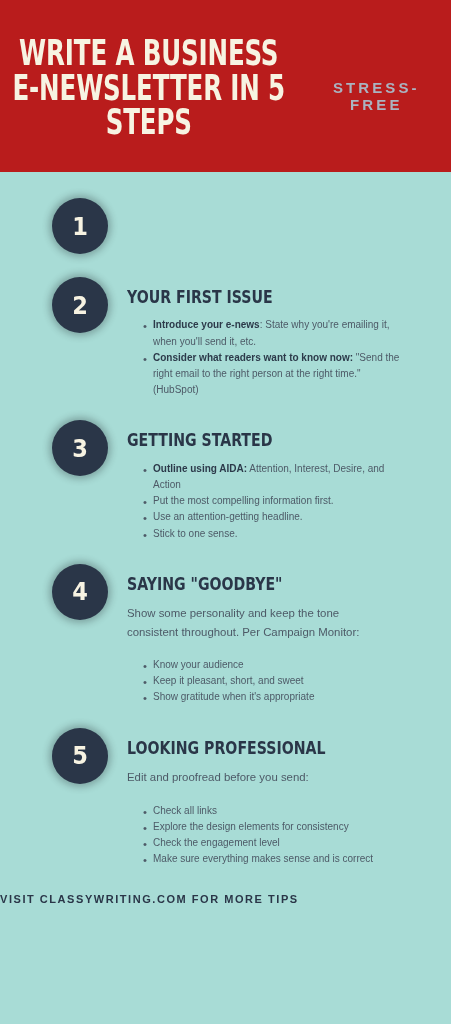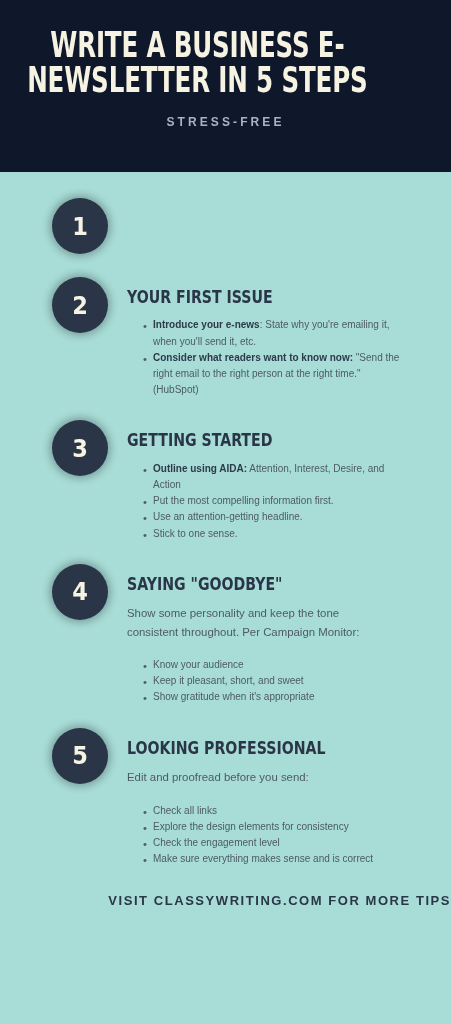--- a/index.html
+++ b/index.html
@@ -17,26 +17,25 @@
     width: 451px;
     height: 1024px;
     position: relative;
     background: #a8dcd6;
     display: flex;
     flex-direction: column;
   }
 
   
   .header {
-    background: #0f172a;
+    background: #b91c1c;
     padding: 26px 26px 24px 26px;
     box-sizing: border-box;
     height: 172px;
     display: flex;
-    flex-direction: column;
     align-items: center;
     justify-content: flex-start;
   }
   .header-title {
     font-family: "DejaVu Sans Condensed", "Liberation Sans Narrow", "Liberation Sans", sans-serif;
     font-weight: 700;
     font-size: 35px;
     line-height: 0.99;
     color: #f7f3e2;
     text-align: center;
@@ -45,21 +44,21 @@
     transform-origin: center top;
     width: 128%;
     margin-left: -14%;
     text-transform: uppercase;
     margin-top: 2px;
   }
   .header-subtitle {
     margin-top: 18px;
     font-family: "Liberation Sans", sans-serif;
     font-weight: 700;
-    font-size: 12px;
+    font-size: 15px;
     letter-spacing: 3.1px;
     color: #aab3c0;
     text-align: center;
     text-transform: uppercase;
   }
 
   
   .steps {
     flex: 1;
     padding: 0;
@@ -146,24 +145,24 @@
   }
 
   
   .step-1 { margin-top: 26px; }
   .step-2 { margin-top: 23px; }
   .step-3 { margin-top: 22px; }
   .step-4 { margin-top: 22px; }
   .step-5 { margin-top: 22px; }
 
   .footer {
-    text-align: right;
-    font-family: "Liberation Sans", sans-serif;
-    font-weight: 700;
-    font-size: 13px;
+    text-align: left;
+    font-family: "Liberation Sans", sans-serif;
+    font-weight: 700;
+    font-size: 11px;
     letter-spacing: 1.55px;
     color: #2a3648;
     text-transform: uppercase;
     margin-top: 26px;
     padding-bottom: 26px;
   }
 </style>
 </head>
 <body>
 

